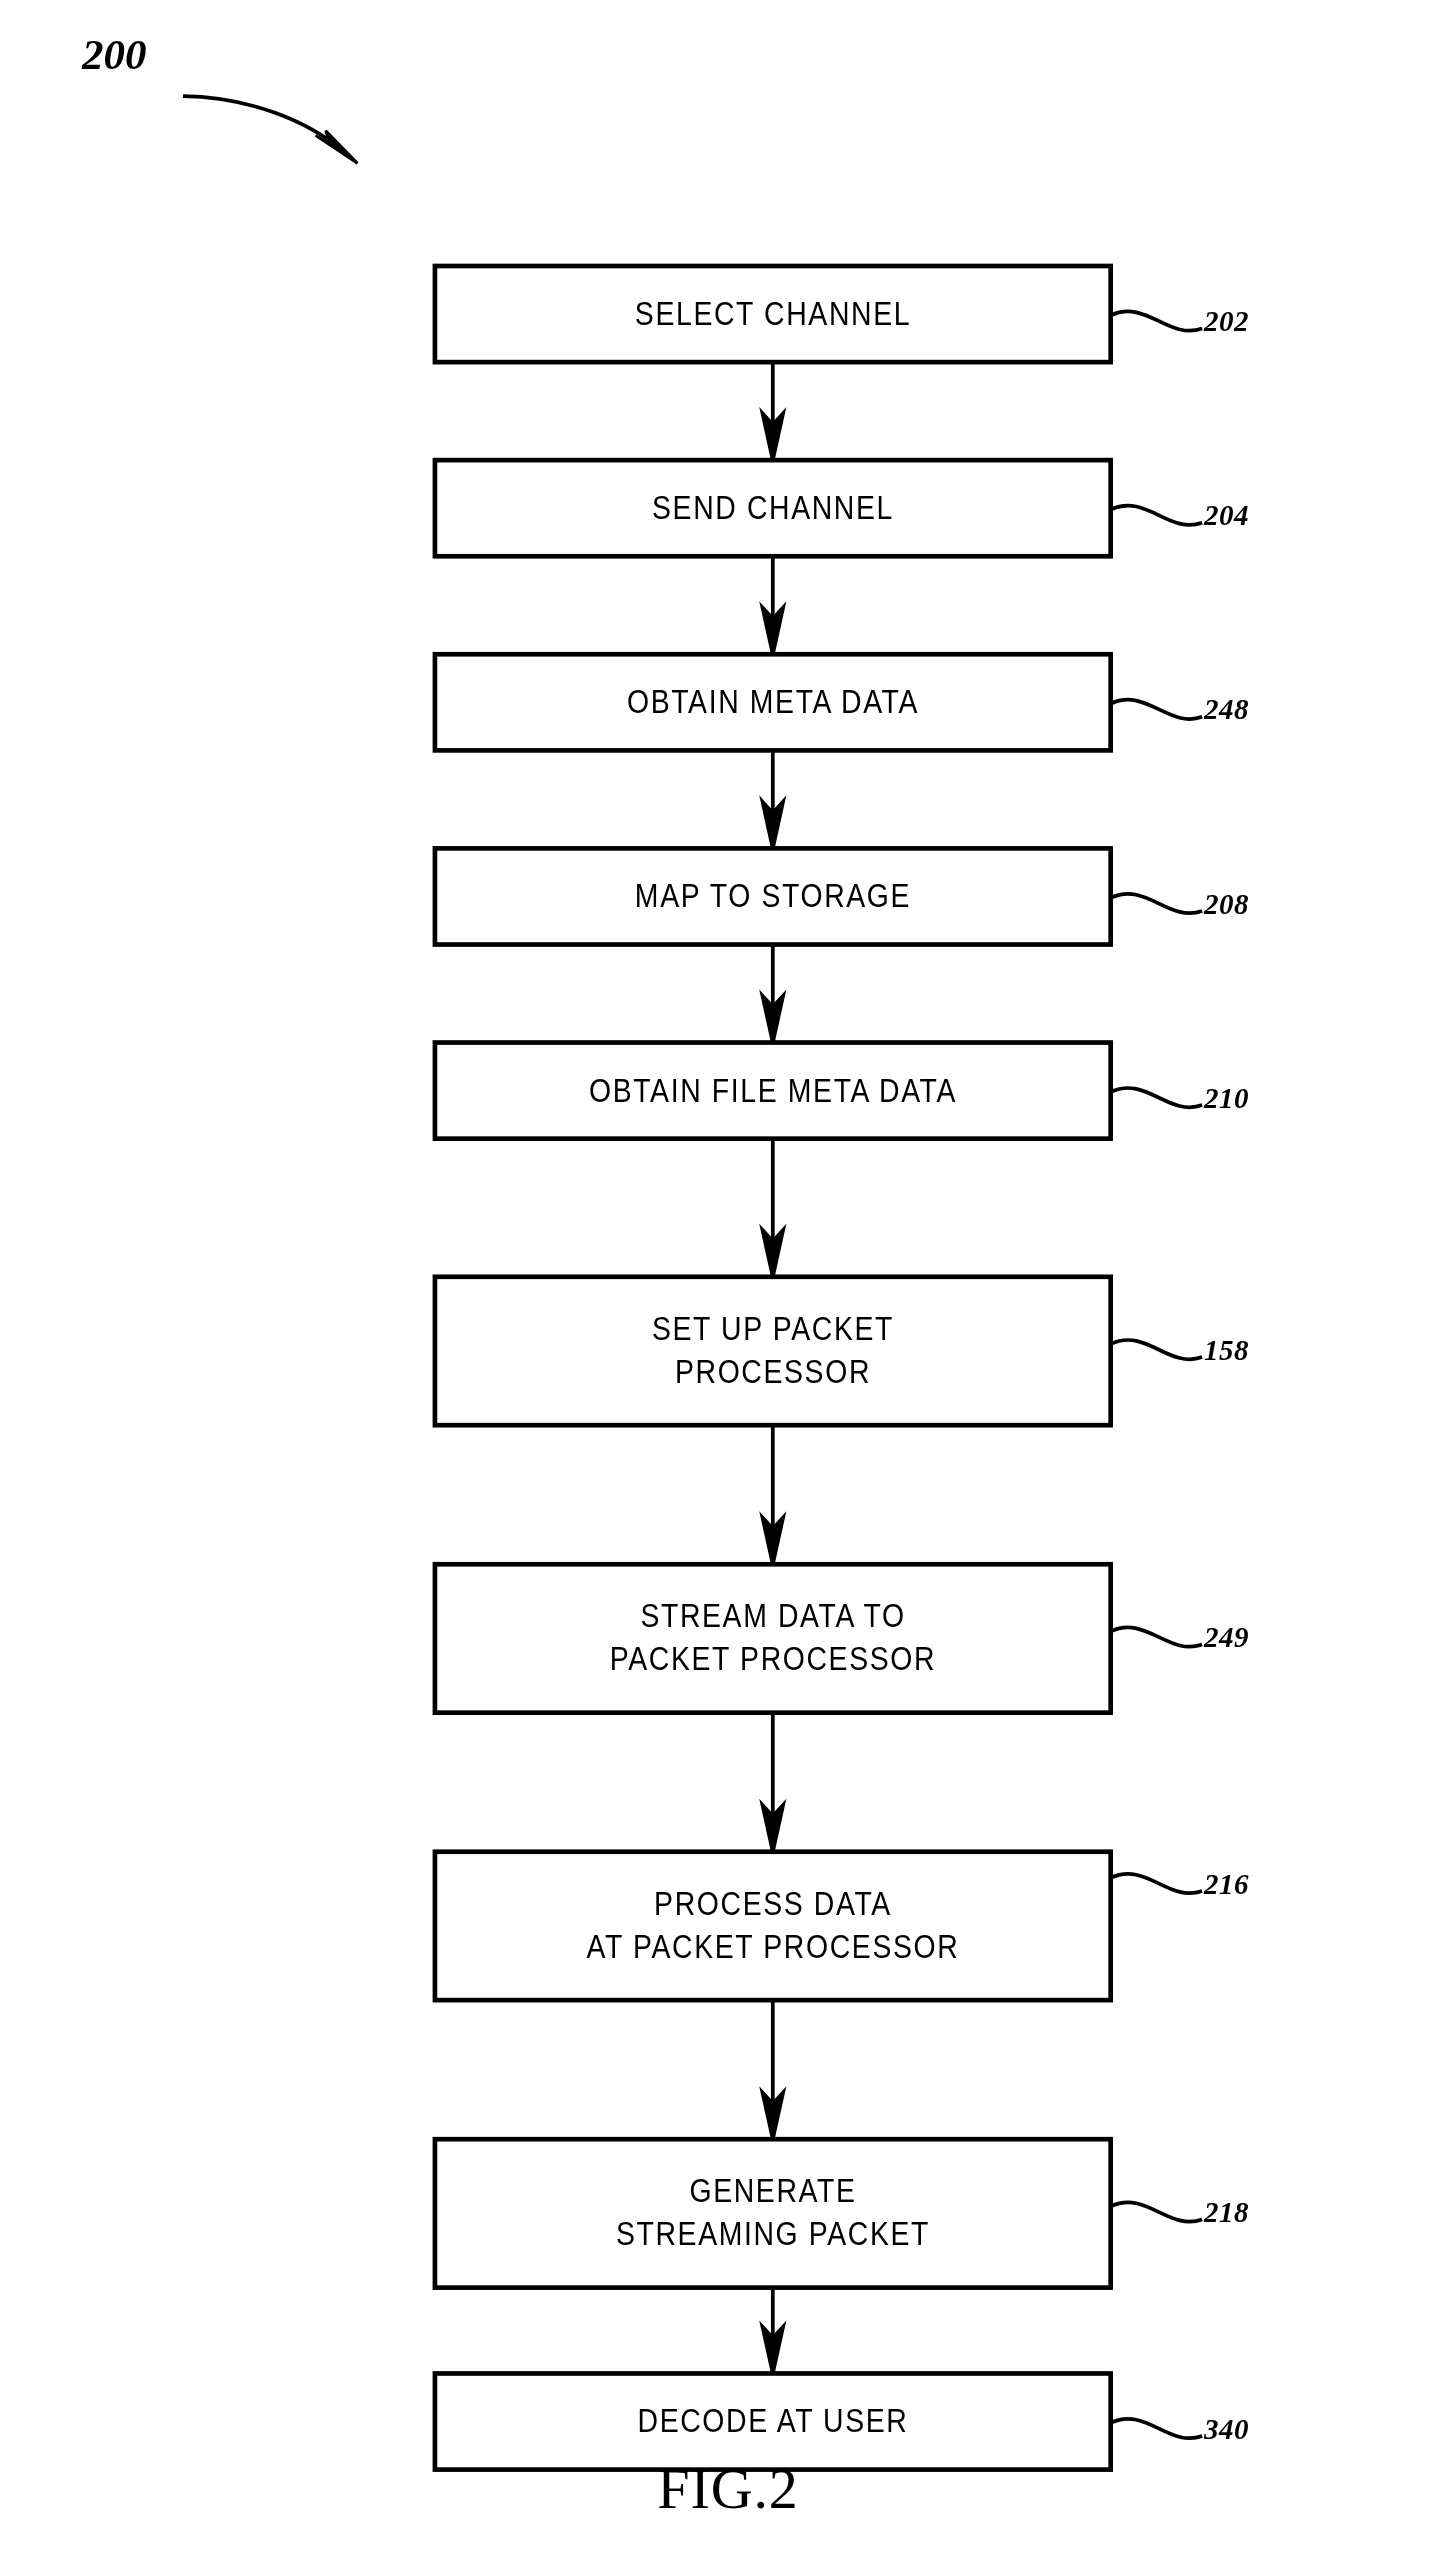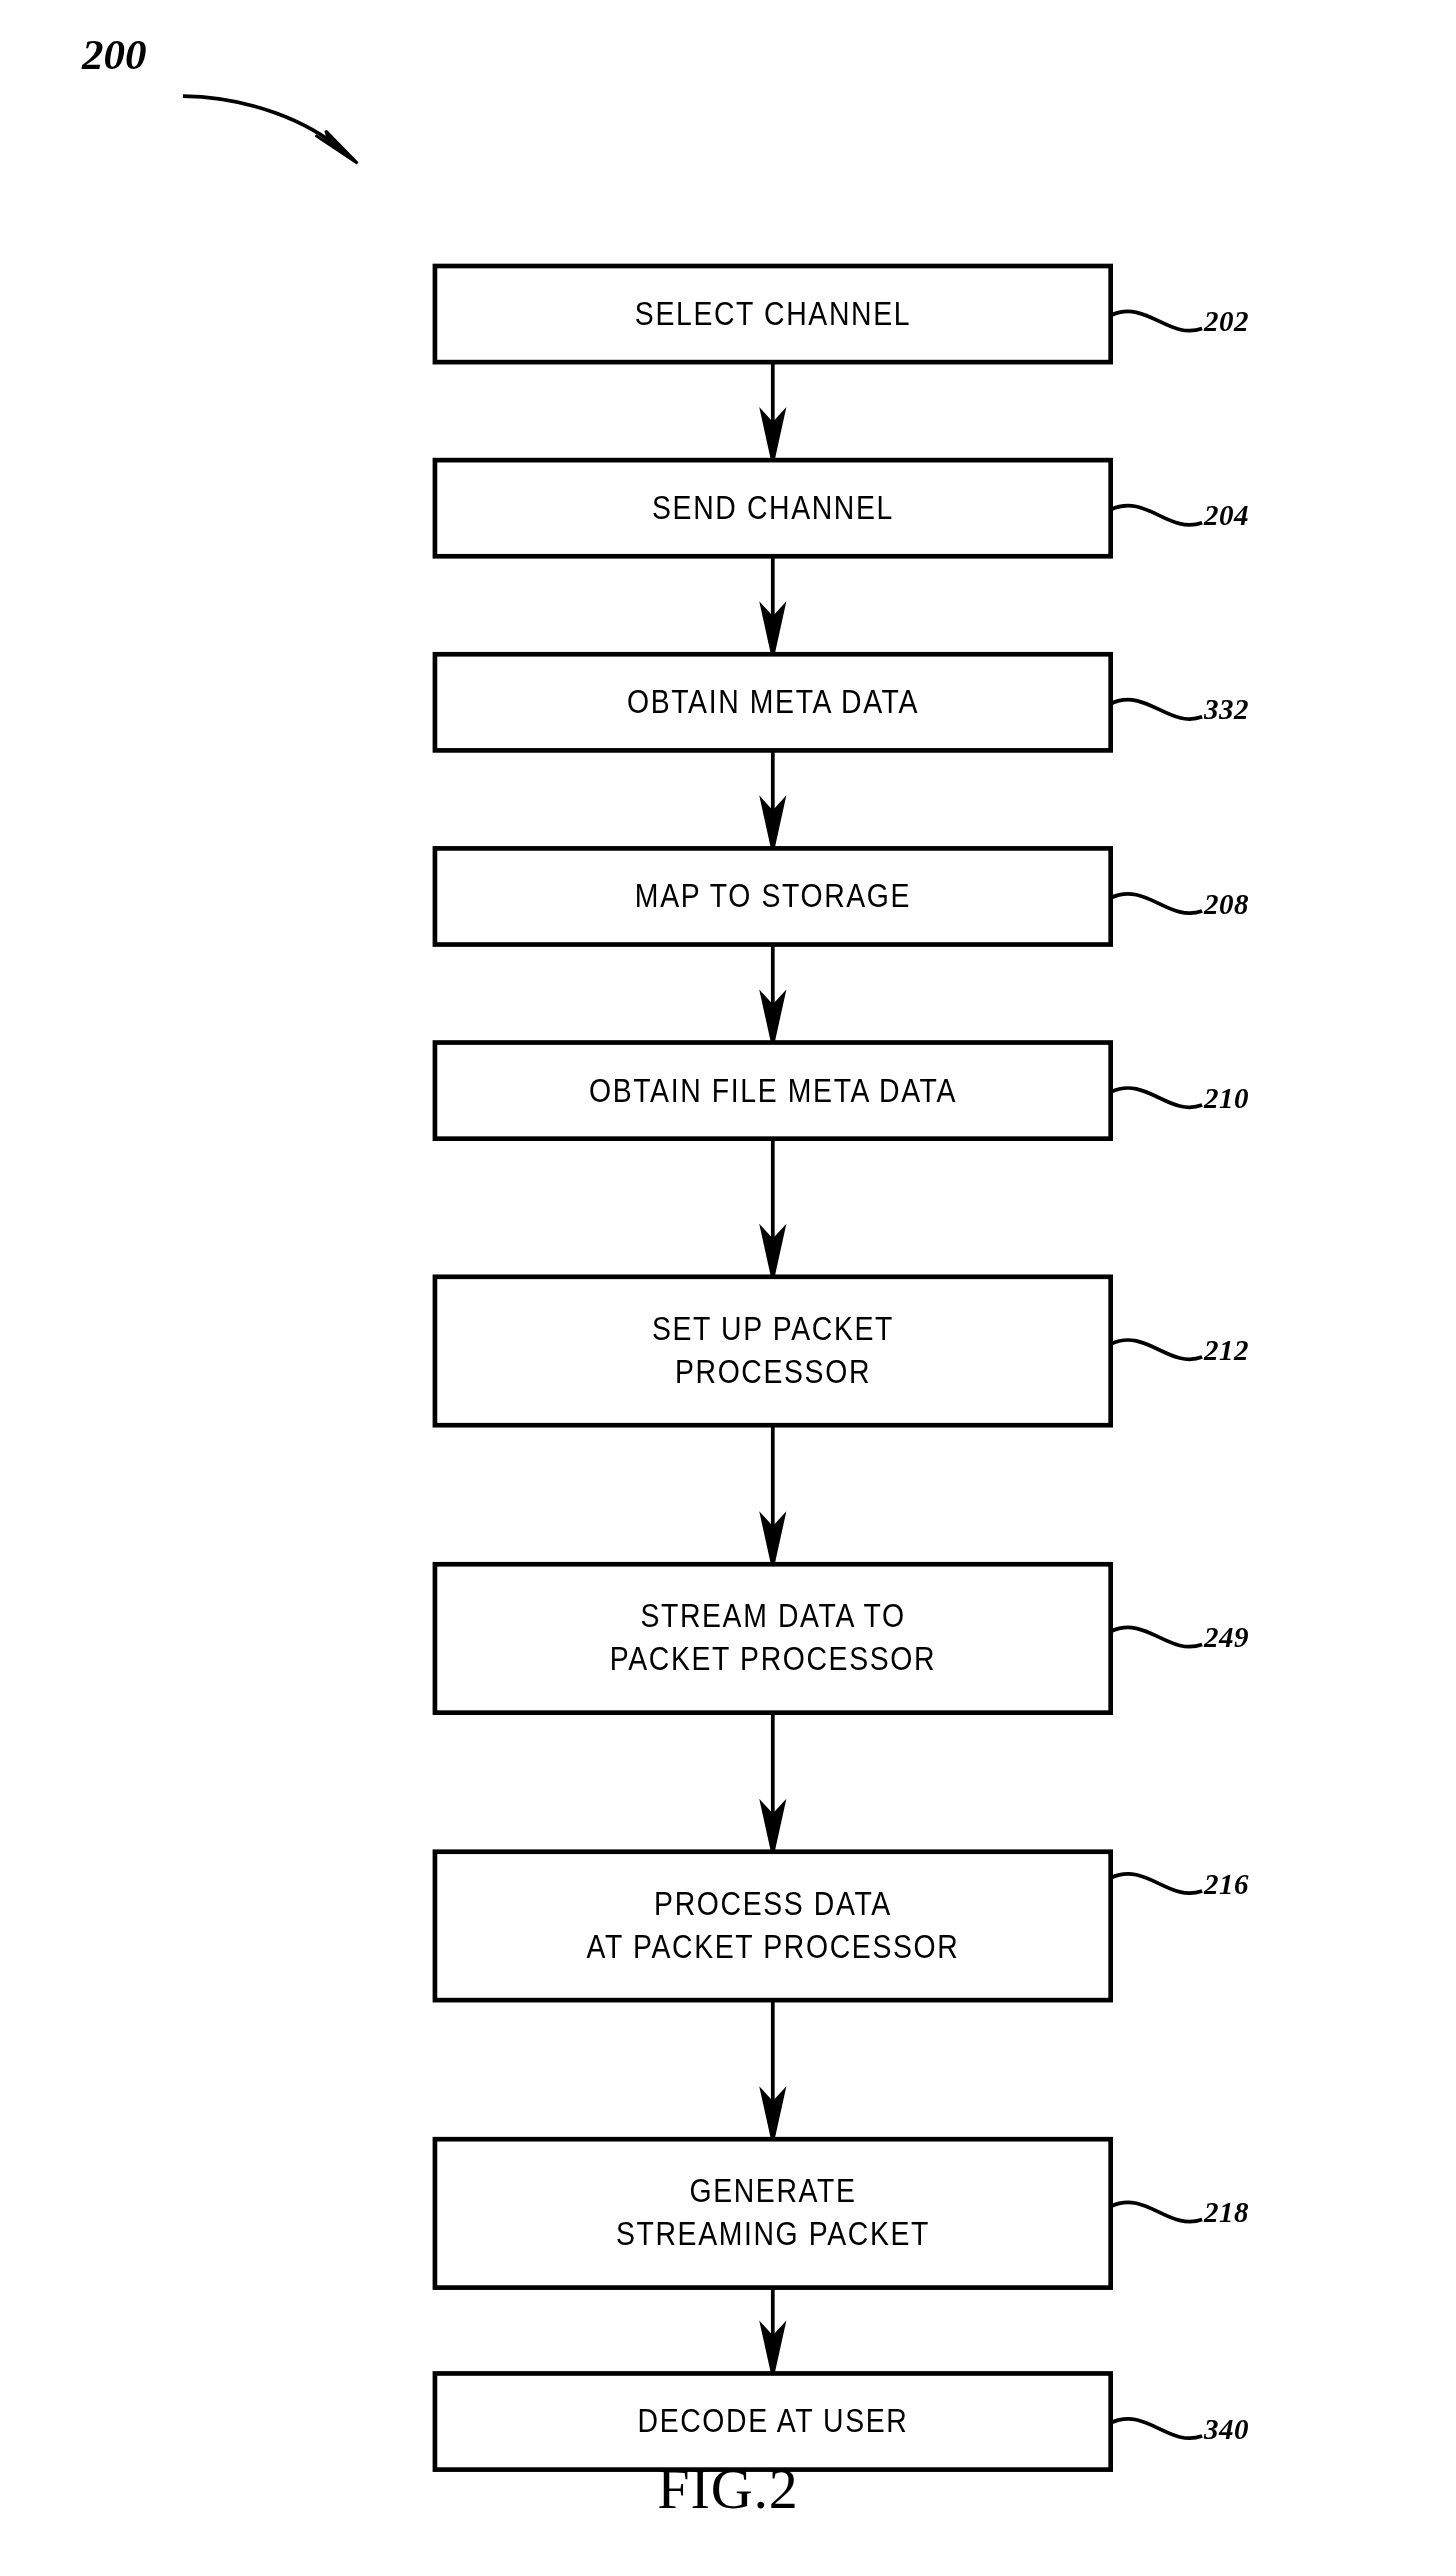--- a/index.html
+++ b/index.html
@@ -193,24 +193,24 @@
     <span class="line">GENERATE</span>
     <span class="line">STREAMING  PACKET</span>
   </div>
 
   <div class="box-label" style="left:435px; top:2373px; width:676px; height:96px;">
     <span class="line">DECODE  AT  USER</span>
   </div>
 
   <div class="ref-num" style="left:1204px; top:305px;">202</div>
   <div class="ref-num" style="left:1204px; top:499px;">204</div>
-  <div class="ref-num" style="left:1204px; top:693px;">332</div>
+  <div class="ref-num" style="left:1204px; top:693px;">248</div>
   <div class="ref-num" style="left:1204px; top:888px;">208</div>
   <div class="ref-num" style="left:1204px; top:1082px;">210</div>
-  <div class="ref-num" style="left:1204px; top:1334px;">212</div>
+  <div class="ref-num" style="left:1204px; top:1334px;">158</div>
   <div class="ref-num" style="left:1204px; top:1621px;">249</div>
   <div class="ref-num" style="left:1204px; top:1868px;text-align:center;">216</div>
   <div class="ref-num" style="left:1204px; top:2196px;">218</div>
   <div class="ref-num" style="left:1204px; top:2413px;">340</div>
 
   <div id="fig-number-label">FIG.2</div>
 
 </div>
 
 

